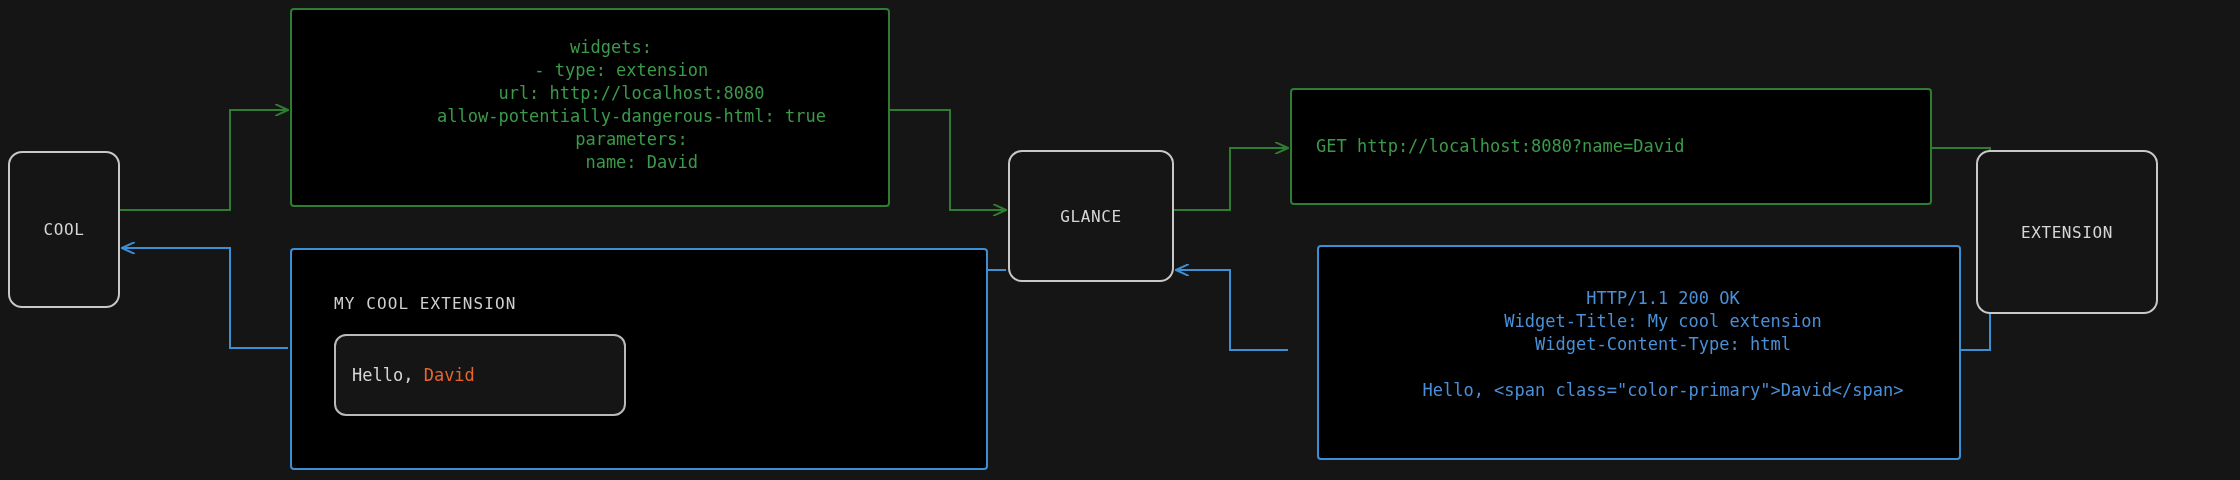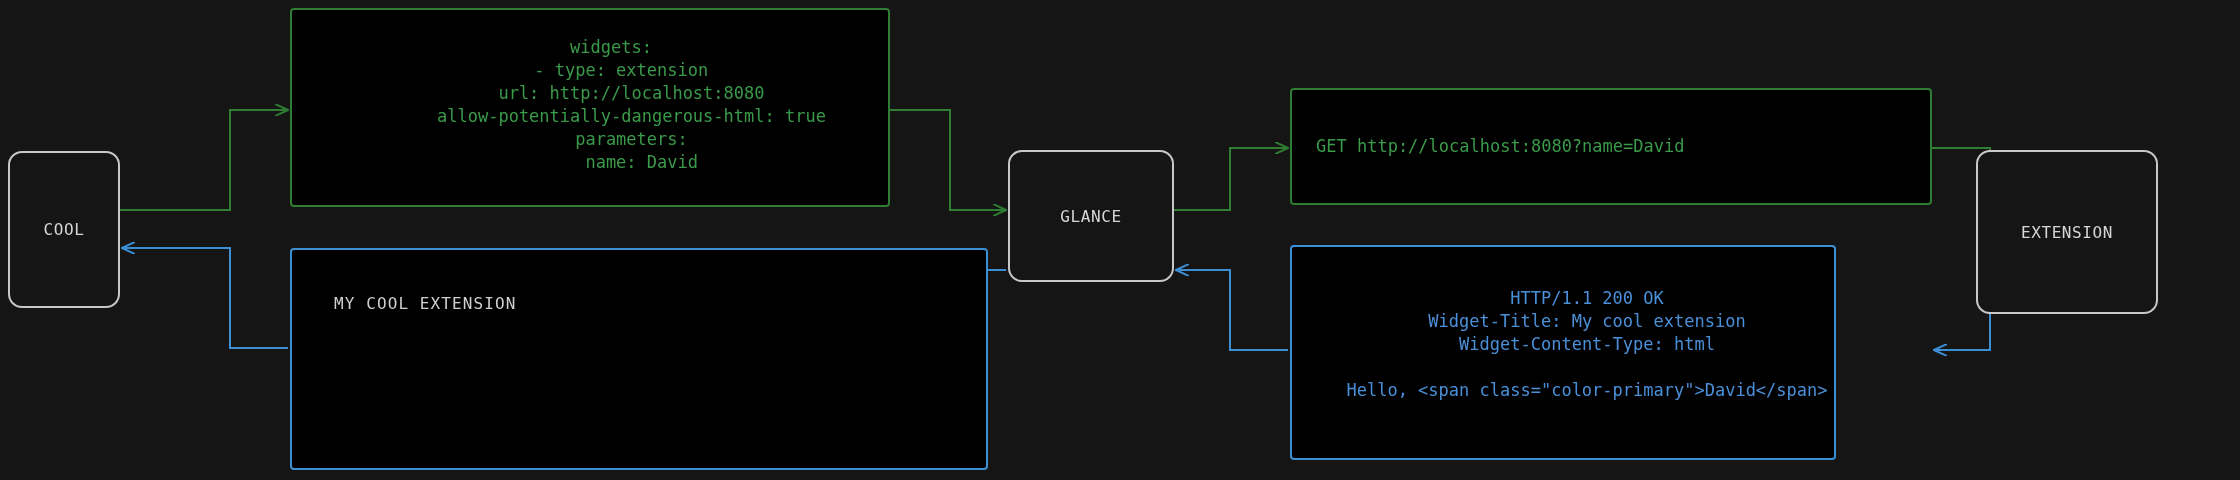--- a/index.html
+++ b/index.html
@@ -153,25 +153,28 @@
     parameters:
       name: David</pre>
   </div>
 
   <div class="bubble green" style="left:1290px; top:88px; width:642px; height:117px;">
     <div class="bubble-pad-get">
       <pre class="code green">GET http://localhost:8080?name=David</pre>
     </div>
   </div>
 
-  <div class="bubble blue" style="left:1290px; top:245px; width:546px; height:215px;">
+  <div class="bubble blue" style="left:1317px; top:245px; width:644px; height:215px;">
     <pre class="code blue bubble-pad-response">HTTP/1.1 200 OK
 Widget-Title: My cool extension
 Widget-Content-Type: html
 
 Hello, &lt;span class="color-primary"&gt;David&lt;/span&gt;</pre>
   </div>
 
   <div class="bubble blue" style="left:290px; top:248px; width:698px; height:222px;">
     <div class="widget-title">MY COOL EXTENSION</div>
+    <div class="widget-card">
+      <span class="widget-card-text"><span>Hello, </span><span class="accent">David</span></span>
+    </div>
   </div>
 
 </div>
 
 </body></html>

